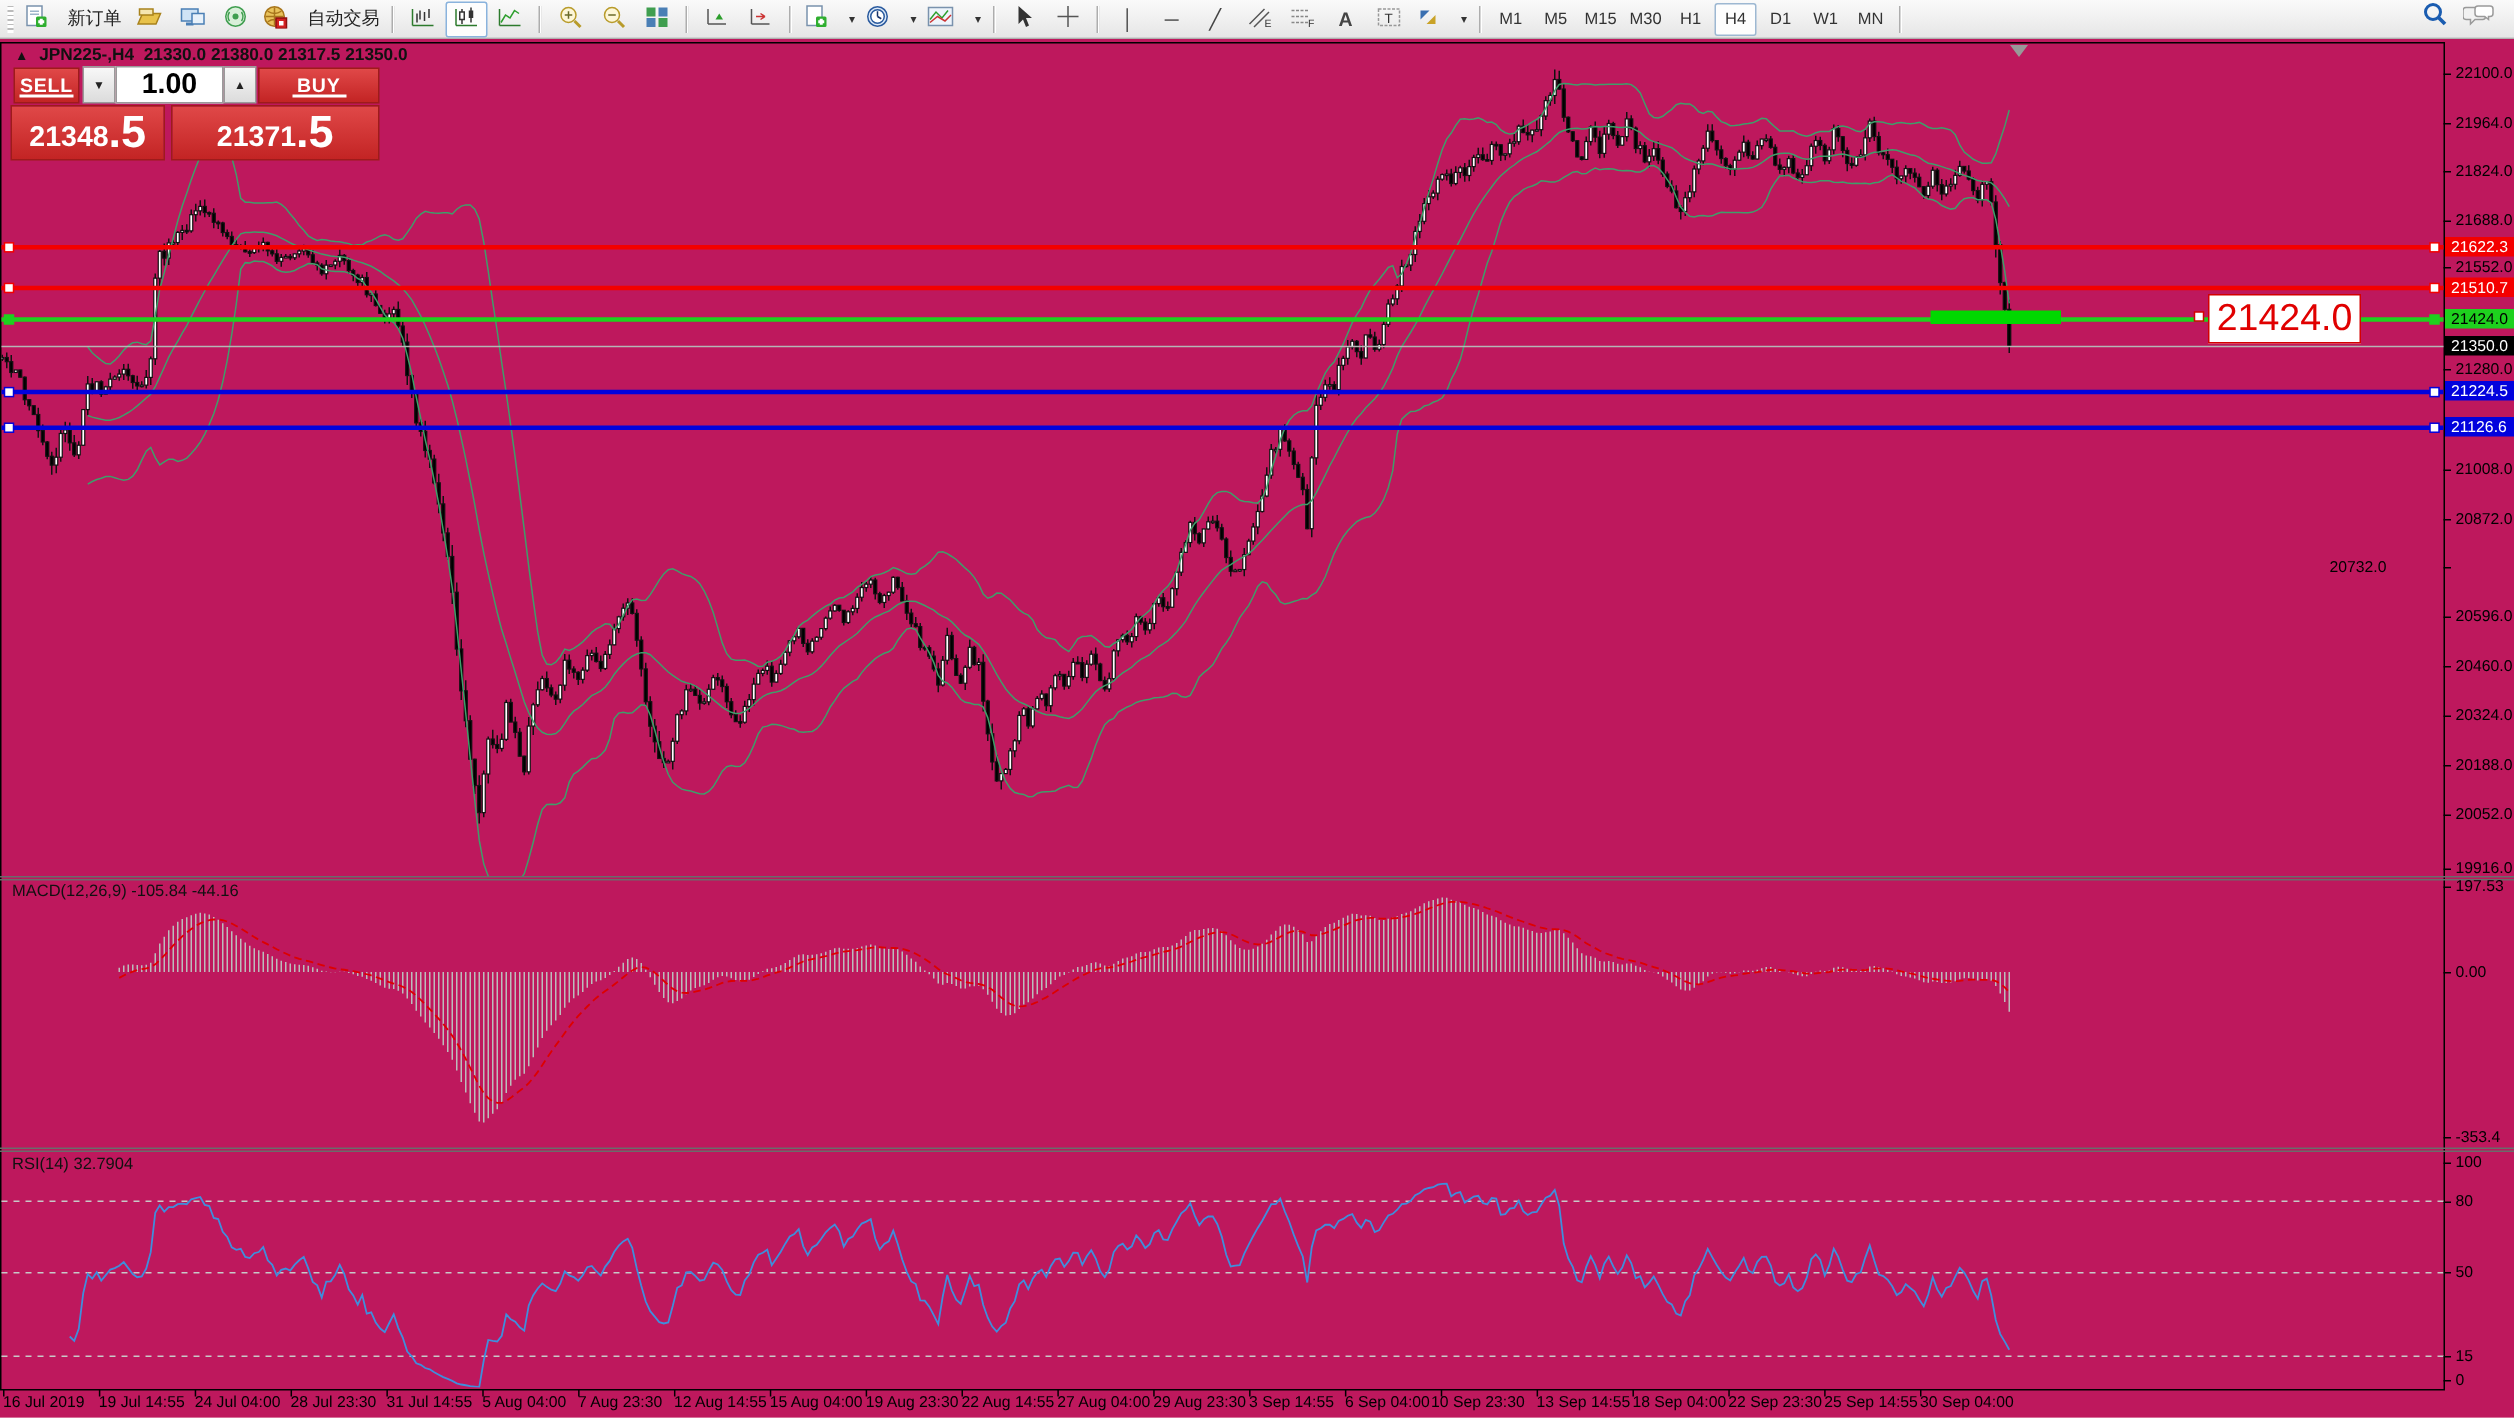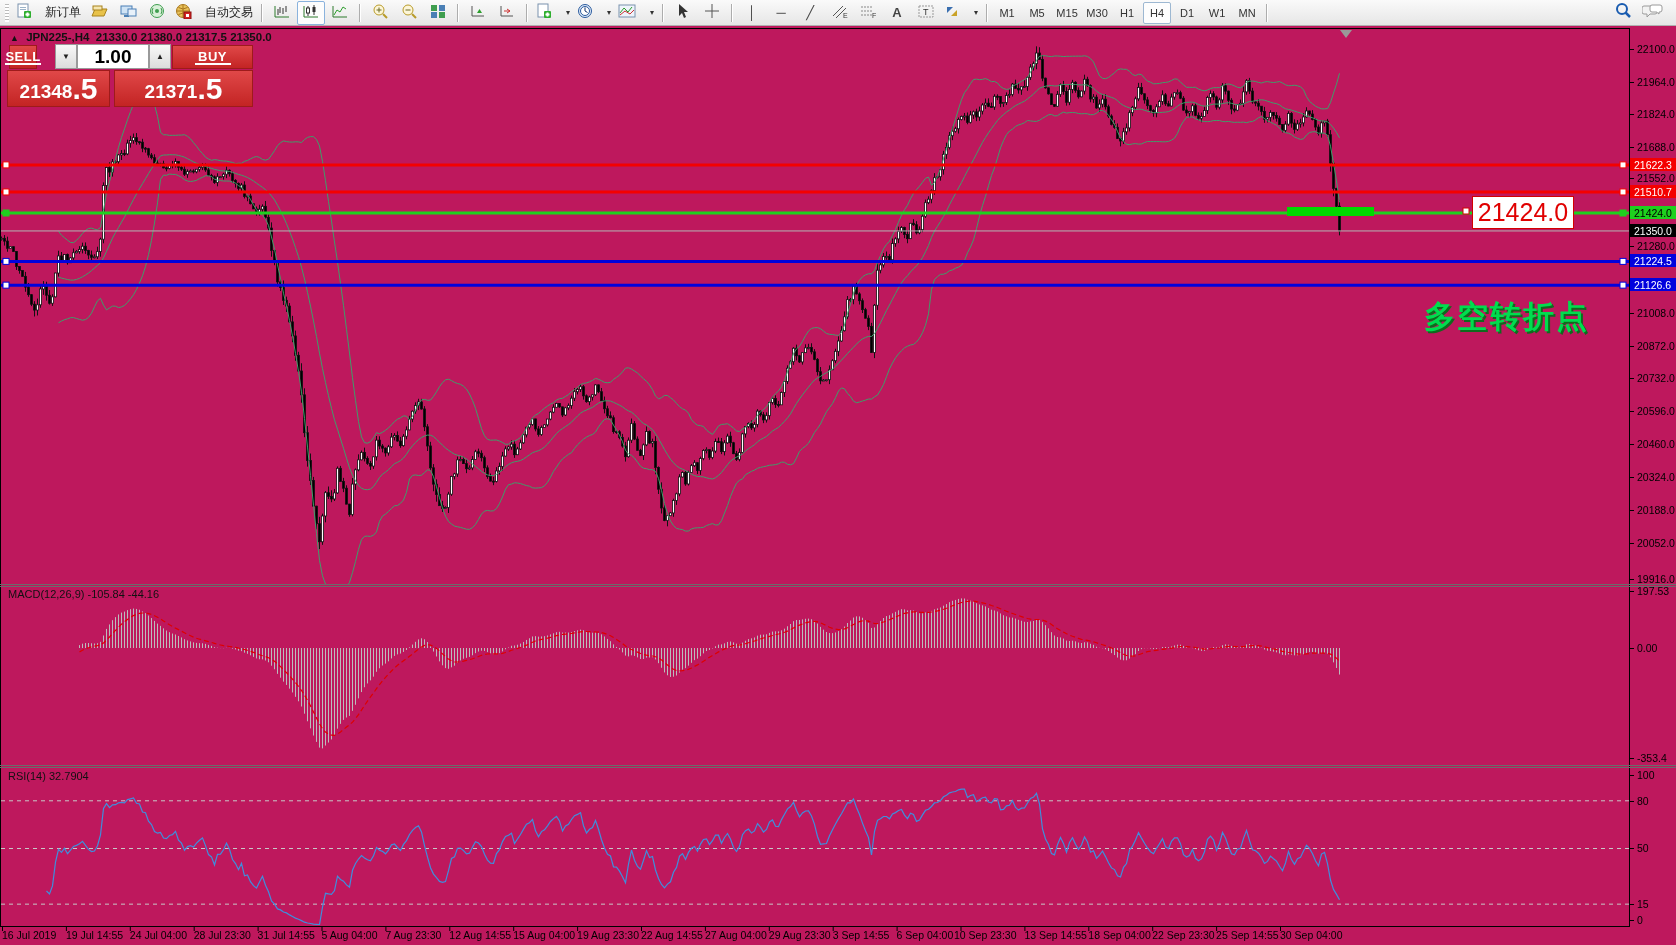--- a/index.html
+++ b/index.html
@@ -1712,21 +1712,21 @@
         <line x1="1216.6" y1="900" x2="1216.6" y2="905" stroke="#000"></line>
         <line x1="1280.5" y1="900" x2="1280.5" y2="905" stroke="#000"></line>
       </svg>
 
     <div class="abs info-line">
       <span class="tri">▲</span>
       <span>JPN225-,H4</span>&nbsp;&nbsp;<span>21330.0</span> <span>21380.0</span> <span>21317.5</span> <span>21350.0</span>
     </div>
 
     <div>
-      <div class="abs tp tp-red tp-side" style="left:9px;top:19px;width:28px;height:24px;">
+      <div class="abs tp tp-red tp-side" style="left:9px;top:19px;width:44px;height:24px;">
         <span>SELL</span>
           <span class="ul"></span>
       </div>
       <div class="abs lot-btn" style="left:55px;top:18px;width:22px;height:25px;">
           <span>▼</span>
         </div>
       <div class="abs lot-field" style="left:77px;top:18px;width:72px;height:25px;">
           <span>1.00</span>
         </div>
       <div class="abs lot-btn" style="left:149px;top:18px;width:22px;height:25px;">
@@ -1747,32 +1747,31 @@
     </div>
 
     <div class="abs ind-label" style="left:8px;top:562px;">
       <span>MACD(12,26,9)</span> <span>-105.84</span> <span>-44.16</span>
     </div>
     <div class="abs ind-label" style="left:8px;top:744px;">
       <span>RSI(14)</span> <span>32.7904</span>
     </div>
 
     <div class="abs price-note" style="top: 170px;">21424.0</div>
-    <div class="abs cn-note" style="top: 270px;">多空转折点</div>
 
     <div id="price-axis">
         <div class="ax-label" style="left: 1637px; top: 17px;">22100.0</div>
         <div class="ax-label" style="left: 1637px; top: 50px;">21964.0</div>
         <div class="ax-label" style="left: 1637px; top: 82px;">21824.0</div>
         <div class="ax-label" style="left: 1637px; top: 115px;">21688.0</div>
         <div class="ax-label" style="left: 1637px; top: 146px;">21552.0</div>
         <div class="ax-label" style="left: 1637px; top: 214px;">21280.0</div>
         <div class="ax-label" style="left: 1637px; top: 281px;">21008.0</div>
         <div class="ax-label" style="left: 1637px; top: 314px;">20872.0</div>
-        <div class="ax-label" style="left: 1637px; top: 346px;">20732.0</div>
+        <div class="ax-label" style="left: 1553px; top: 346px;">20732.0</div>
         <div class="ax-label" style="left: 1637px; top: 379px;">20596.0</div>
         <div class="ax-label" style="left: 1637px; top: 412px;">20460.0</div>
         <div class="ax-label" style="left: 1637px; top: 445px;">20324.0</div>
         <div class="ax-label" style="left: 1637px; top: 478px;">20188.0</div>
         <div class="ax-label" style="left: 1637px; top: 511px;">20052.0</div>
         <div class="ax-label" style="left: 1637px; top: 547px;">19916.0</div>
         <div class="ax-hl" style="left: 1630px; top: 132px; background: rgb(244, 0, 0); color: rgb(255, 255, 255);">21622.3</div>
         <div class="ax-hl" style="left: 1630px; top: 159px; background: rgb(244, 0, 0); color: rgb(255, 255, 255);">21510.7</div>
         <div class="ax-hl" style="left: 1630px; top: 180px; background: rgb(30, 209, 30); color: rgb(0, 0, 0);">21424.0</div>
         <div class="ax-hl" style="left: 1630px; top: 198px; background: rgb(0, 0, 0); color: rgb(255, 255, 255);">21350.0</div>

